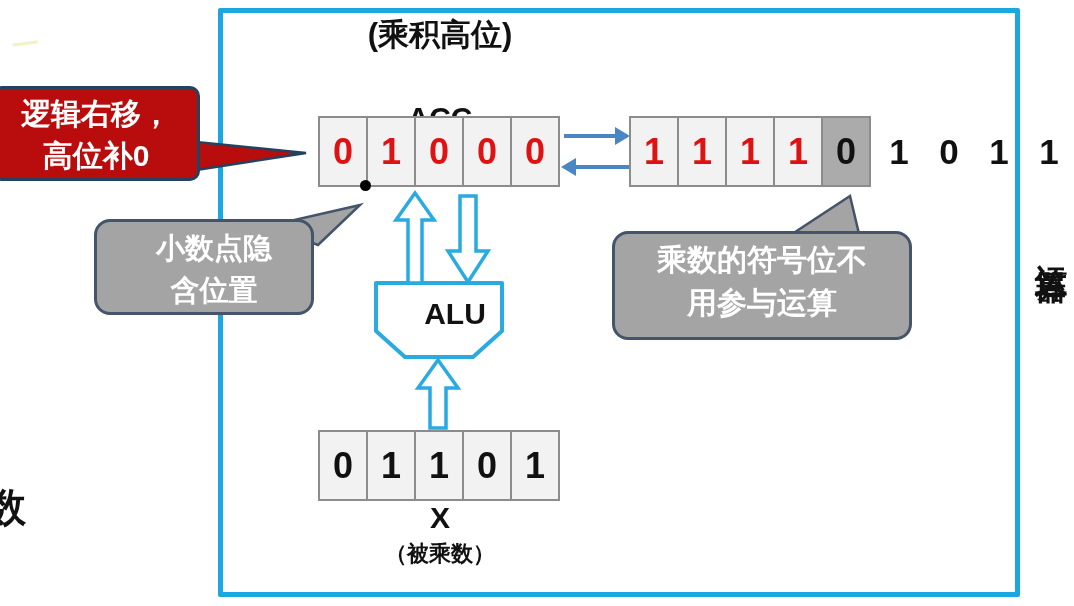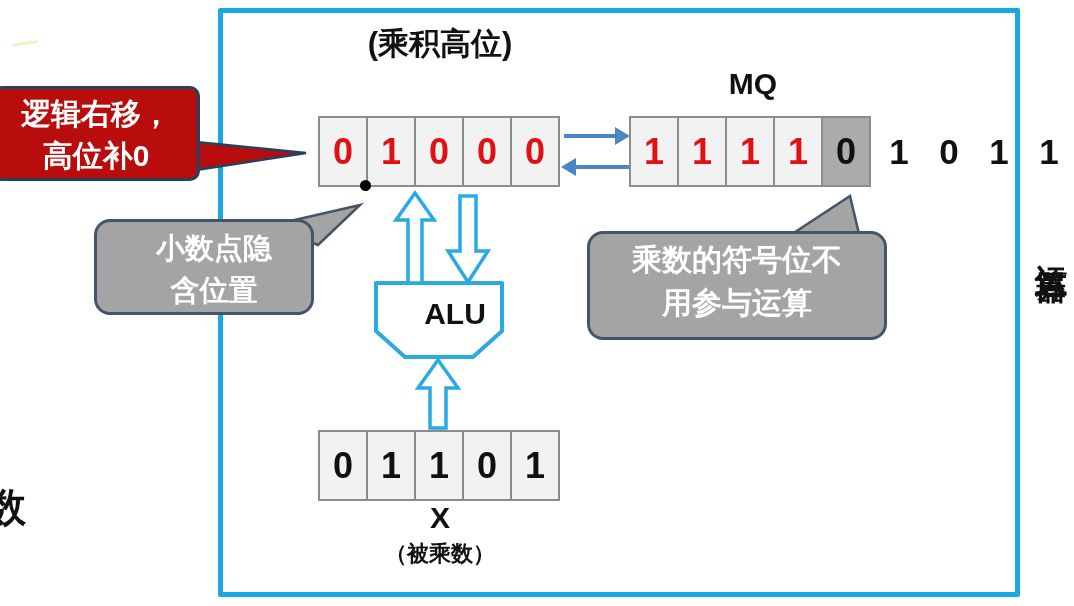--- a/index.html
+++ b/index.html
@@ -9,21 +9,21 @@
   }
   
   .outer-box{
     position:absolute;left:218px;top:8px;width:802px;height:589px;
     border:5px solid #1BA7E0;box-sizing:border-box;z-index:1;border-radius:2px;
   }
   
   .reg-header{position:absolute;text-align:center;z-index:10;}
   .reg-header .caption{font-size:31px;font-weight:700;line-height:40px;white-space:nowrap;}
   .reg-header .reg-name{font-size:30px;font-weight:700;line-height:38px;margin-top:44px;}
-  .acc-header{left:315px;top:24px;width:250px;}
+  .acc-header{left:315px;top:15px;width:250px;}
   .mq-header{left:600px;top:21px;width:306px;}
   
   .register{position:absolute;display:flex;z-index:10;}
   .cell{
     width:50px;height:71px;box-sizing:border-box;border:2px solid #8C8C8C;background:#F2F2F2;
     display:flex;align-items:center;justify-content:center;
     font-size:36px;font-weight:700;margin-left:-2px;
   }
   .cell:first-child{margin-left:0;}
   .cell.dark{background:#ABABAB;}
@@ -53,21 +53,21 @@
   .alu-label{position:absolute;left:392px;top:297px;width:126px;text-align:center;font-size:30px;font-weight:700;z-index:10;}
   
   .callout{position:absolute;box-sizing:border-box;color:#fff;text-align:center;z-index:20;}
   .callout .l1,.callout .l2{display:block;white-space:nowrap;}
   .callout-red{
     left:-8px;top:86px;width:208px;height:95px;background:#B90C0C;border:3px solid #24425F;
     border-radius:10px;font-size:30px;font-weight:600;line-height:42px;padding-top:4px;
   }
   .callout-gray{background:#A4A4A4;border:3px solid #44546A;border-radius:16px;font-weight:600;}
   .callout-decimal{left:94px;top:219px;width:220px;height:96px;font-size:29px;line-height:42px;padding-top:5px;padding-left:20px;}
-  .callout-sign{left:587px;top:231px;width:300px;height:109px;font-size:30px;line-height:43px;padding-top:4px;}
+  .callout-sign{left:612px;top:231px;width:300px;height:109px;font-size:30px;line-height:43px;padding-top:4px;}
   
   .x-label{position:absolute;left:318px;top:501px;width:244px;text-align:center;font-size:30px;font-weight:700;z-index:10;}
   .x-caption{position:absolute;left:300px;top:539px;width:280px;text-align:center;font-size:22px;font-weight:600;z-index:10;white-space:nowrap;}
   
   .unit-label{
     position:absolute;left:1028px;top:238px;writing-mode:vertical-rl;text-orientation:upright;
     font-size:33px;font-weight:600;letter-spacing:4px;z-index:10;white-space:nowrap;
   }
   
   .clipped-char{position:absolute;left:-14px;top:480px;font-size:40px;font-weight:600;z-index:10;}
@@ -90,21 +90,20 @@
     <polygon class="block-arrow" points="408,283 408,220 396,220 415,193 434,220 422,220 422,283"></polygon>
     <polygon class="block-arrow" points="460,196 460,251 448,251 468,282 488,251 476,251 476,196"></polygon>
     <polygon class="block-arrow" points="430,428 430,388 418,388 438,360 458,388 446,388 446,428"></polygon>
   </svg>
 
   <div class="reg-header acc-header">
     <div class="caption">(乘积高位)</div>
     <div class="reg-name">ACC</div>
   </div>
   <div class="reg-header mq-header">
-    <div class="reg-name">MQ</div>
   </div>
 
   <div class="register acc-register">
     <div class="cell bit-red">0</div>
     <div class="cell bit-red">1</div>
     <div class="cell bit-red">0</div>
     <div class="cell bit-red">0</div>
     <div class="cell bit-red">0</div>
   </div>
 

